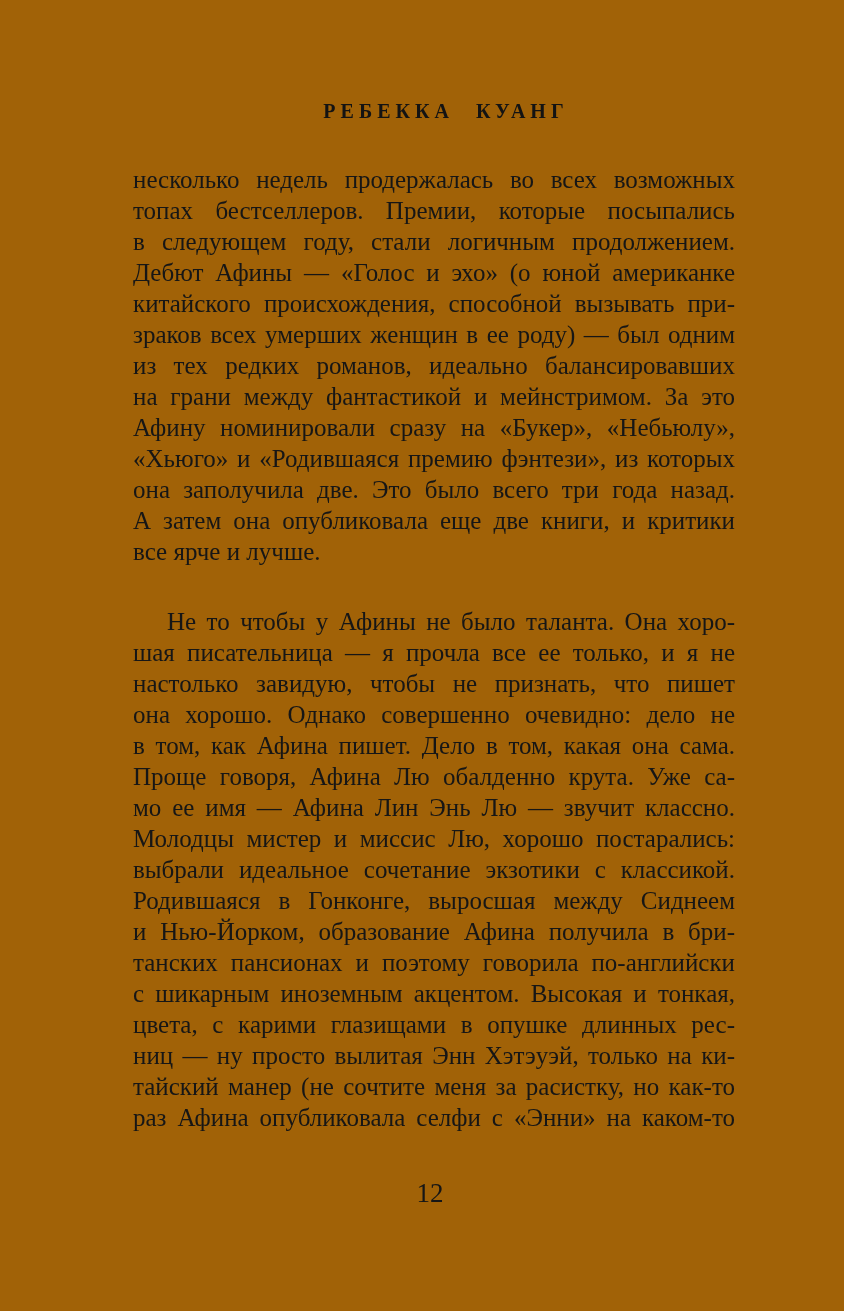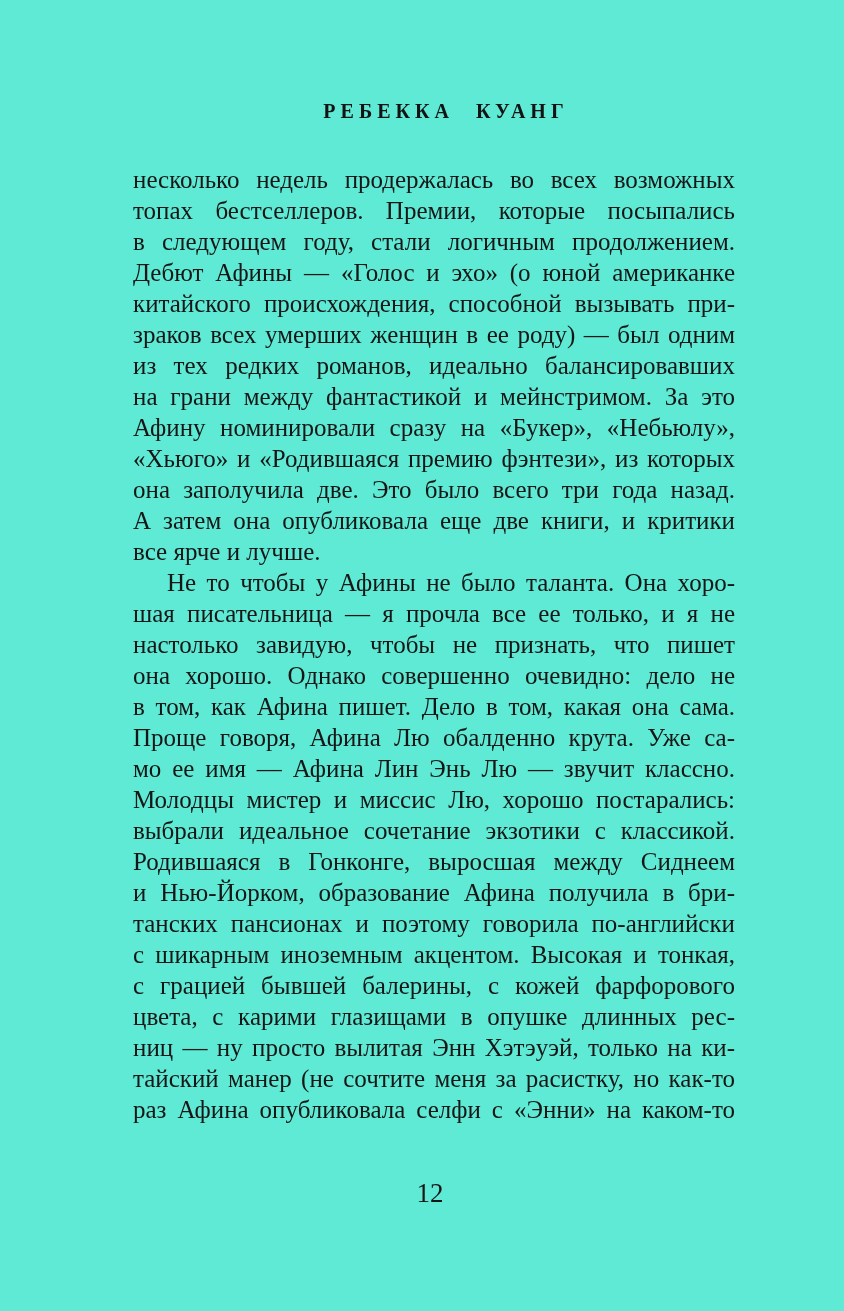--- a/index.html
+++ b/index.html
@@ -4,21 +4,21 @@
 <style>
   html, body {
     margin: 0;
     padding: 0;
     background: #ffffff;
   }
   .page {
     position: relative;
     width: 844px;
     height: 1311px;
-    background: #5eead4;
+    background: #a16207;
     overflow: hidden;
     font-family: "Liberation Serif", "DejaVu Serif", serif;
     color: #161616;
   }
   .running-header {
     position: absolute;
     top: 100px;
     left: 145px;
     width: 602px;
     text-align: center;
@@ -41,20 +41,21 @@
     white-space: nowrap;
     text-align: left;
     color: #161616;
   }
   .line.just {
     text-align: justify;
     text-align-last: justify;
   }
   .line.indent {
     text-indent: 34px;
+    margin-top: 39px;
   }
   .page-number {
     position: absolute;
     top: 1178px;
     left: 129px;
     width: 602px;
     text-align: center;
     font-size: 27px;
     color: #161616;
   }
@@ -85,21 +86,20 @@
       <div class="line just">она хорошо. Однако совершенно очевидно: дело не</div>
       <div class="line just">в том, как Афина пишет. Дело в том, какая она сама.</div>
       <div class="line just">Проще говоря, Афина Лю обалденно крута. Уже са-</div>
       <div class="line just">мо ее имя — Афина Лин Энь Лю — звучит классно.</div>
       <div class="line just">Молодцы мистер и миссис Лю, хорошо постарались:</div>
       <div class="line just">выбрали идеальное сочетание экзотики с классикой.</div>
       <div class="line just">Родившаяся в Гонконге, выросшая между Сиднеем</div>
       <div class="line just">и Нью-Йорком, образование Афина получила в бри-</div>
       <div class="line just">танских пансионах и поэтому говорила по-английски</div>
       <div class="line just">с шикарным иноземным акцентом. Высокая и тонкая,</div>
-      <div class="line just">с грацией бывшей балерины, с кожей фарфорового</div>
       <div class="line just">цвета, с карими глазищами в опушке длинных рес-</div>
       <div class="line just">ниц — ну просто вылитая Энн Хэтэуэй, только на ки-</div>
       <div class="line just">тайский манер (не сочтите меня за расистку, но как-то</div>
       <div class="line just">раз Афина опубликовала селфи с «Энни» на каком-то</div>
     </div>
 
   <div class="page-number">12</div>
 </div>
 
 </body></html>

